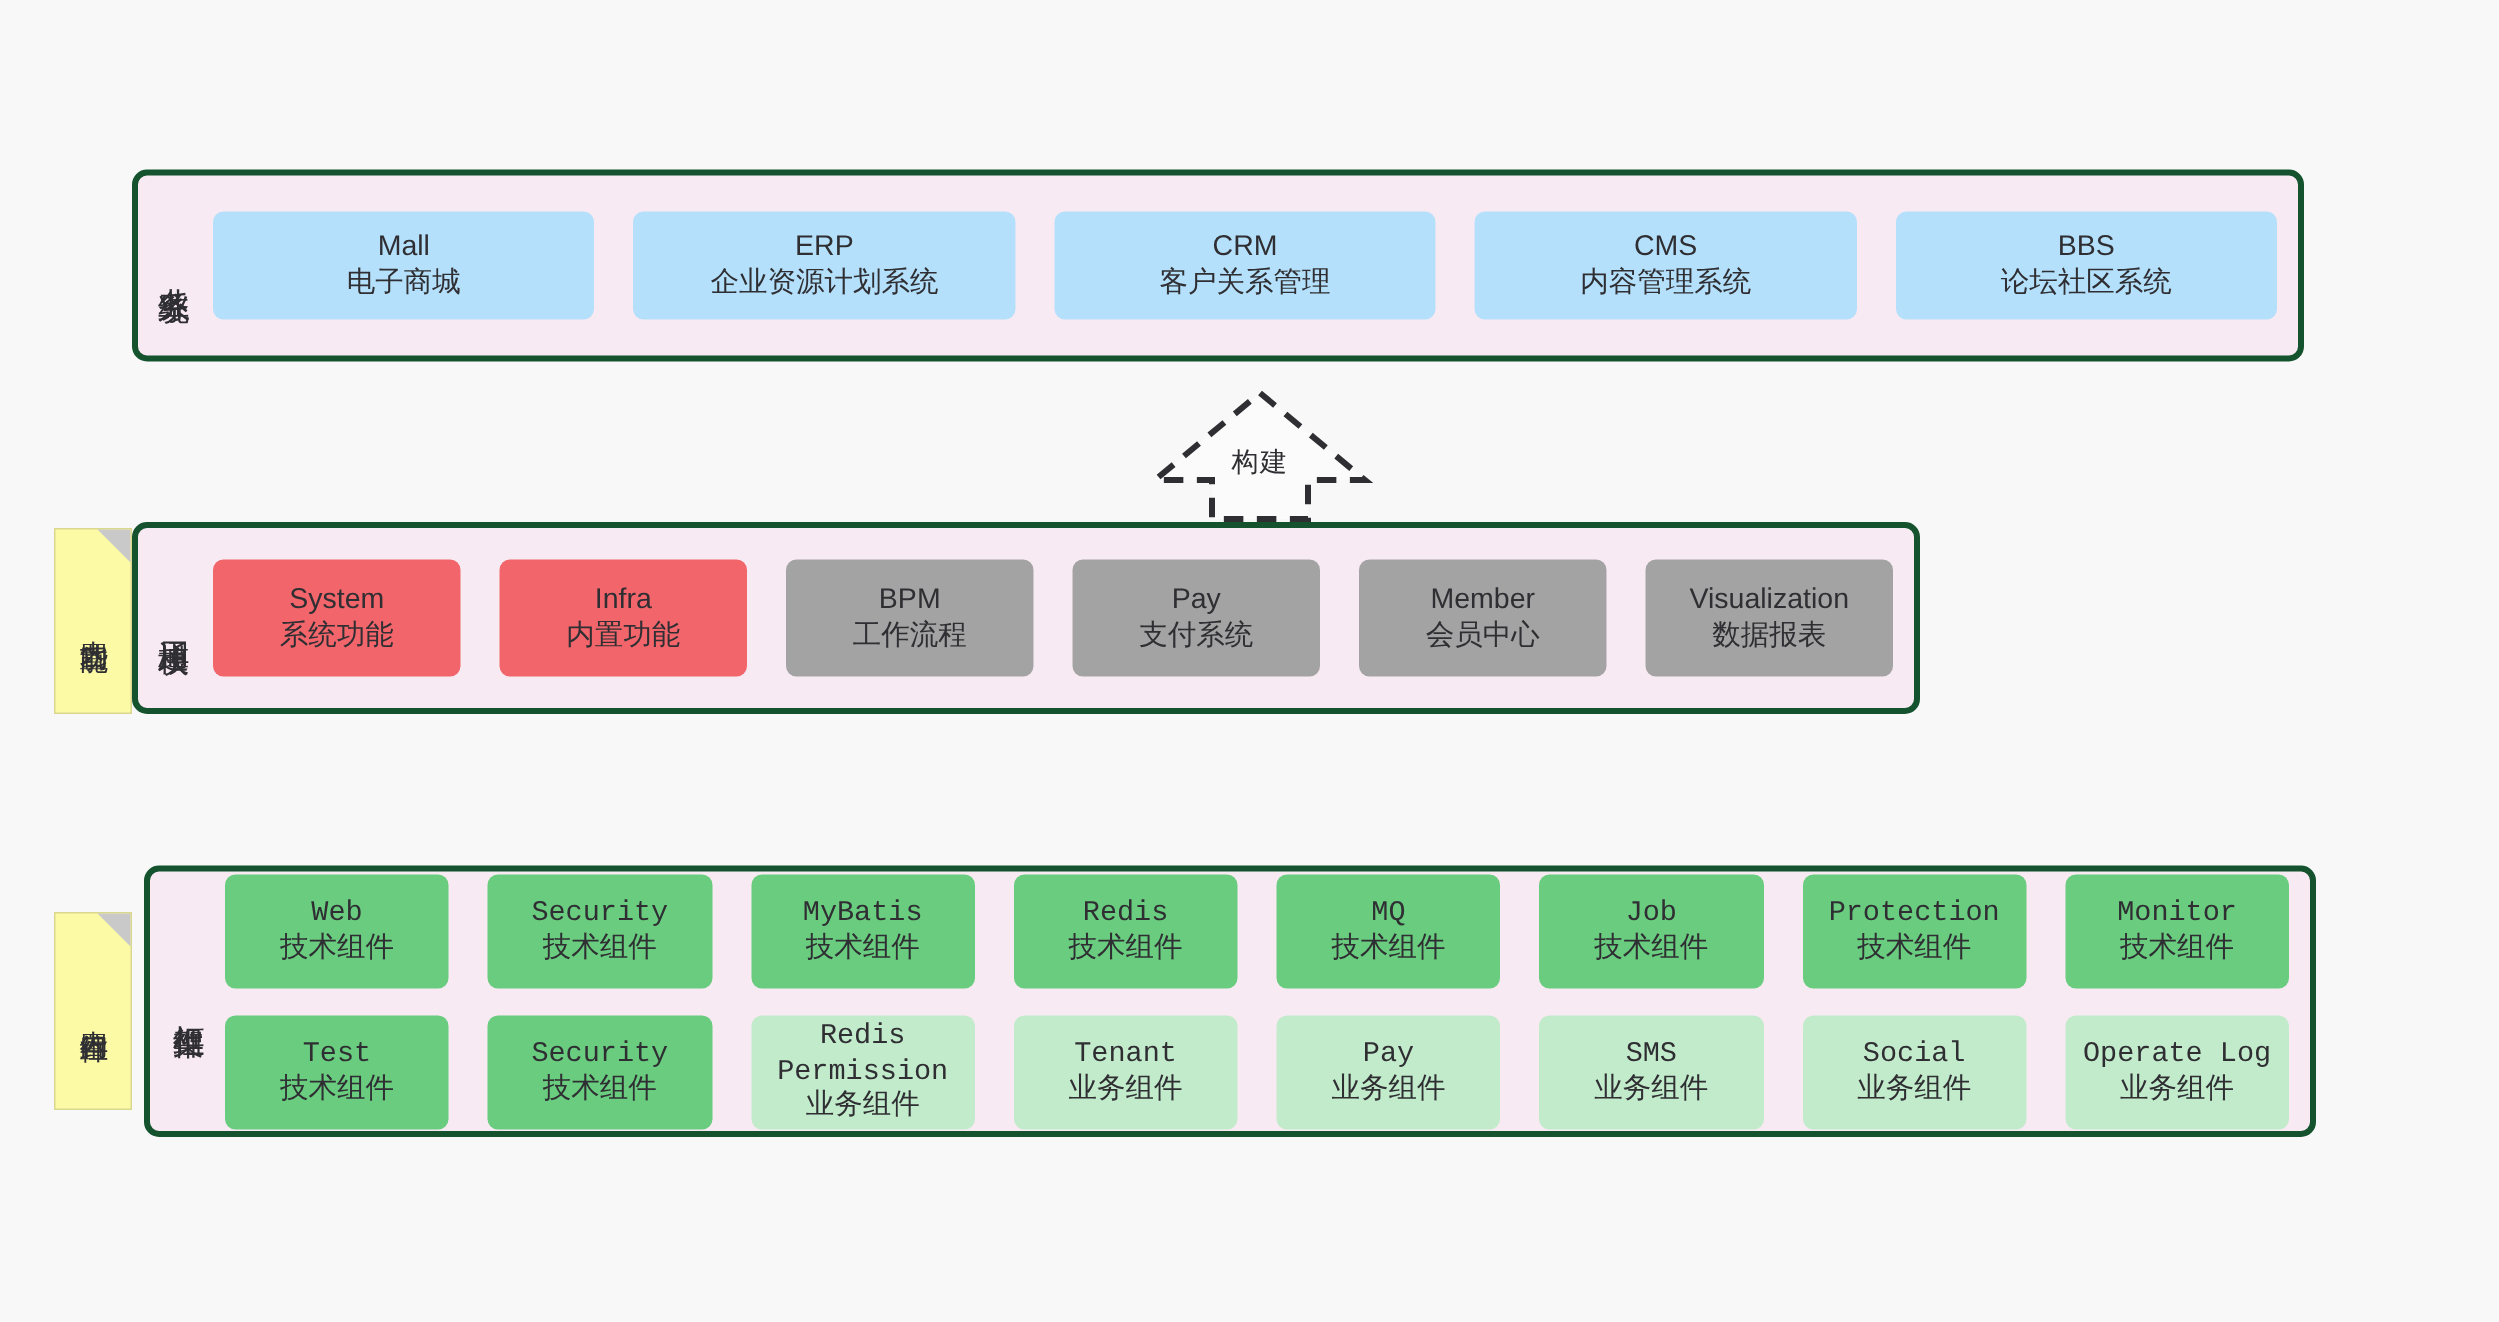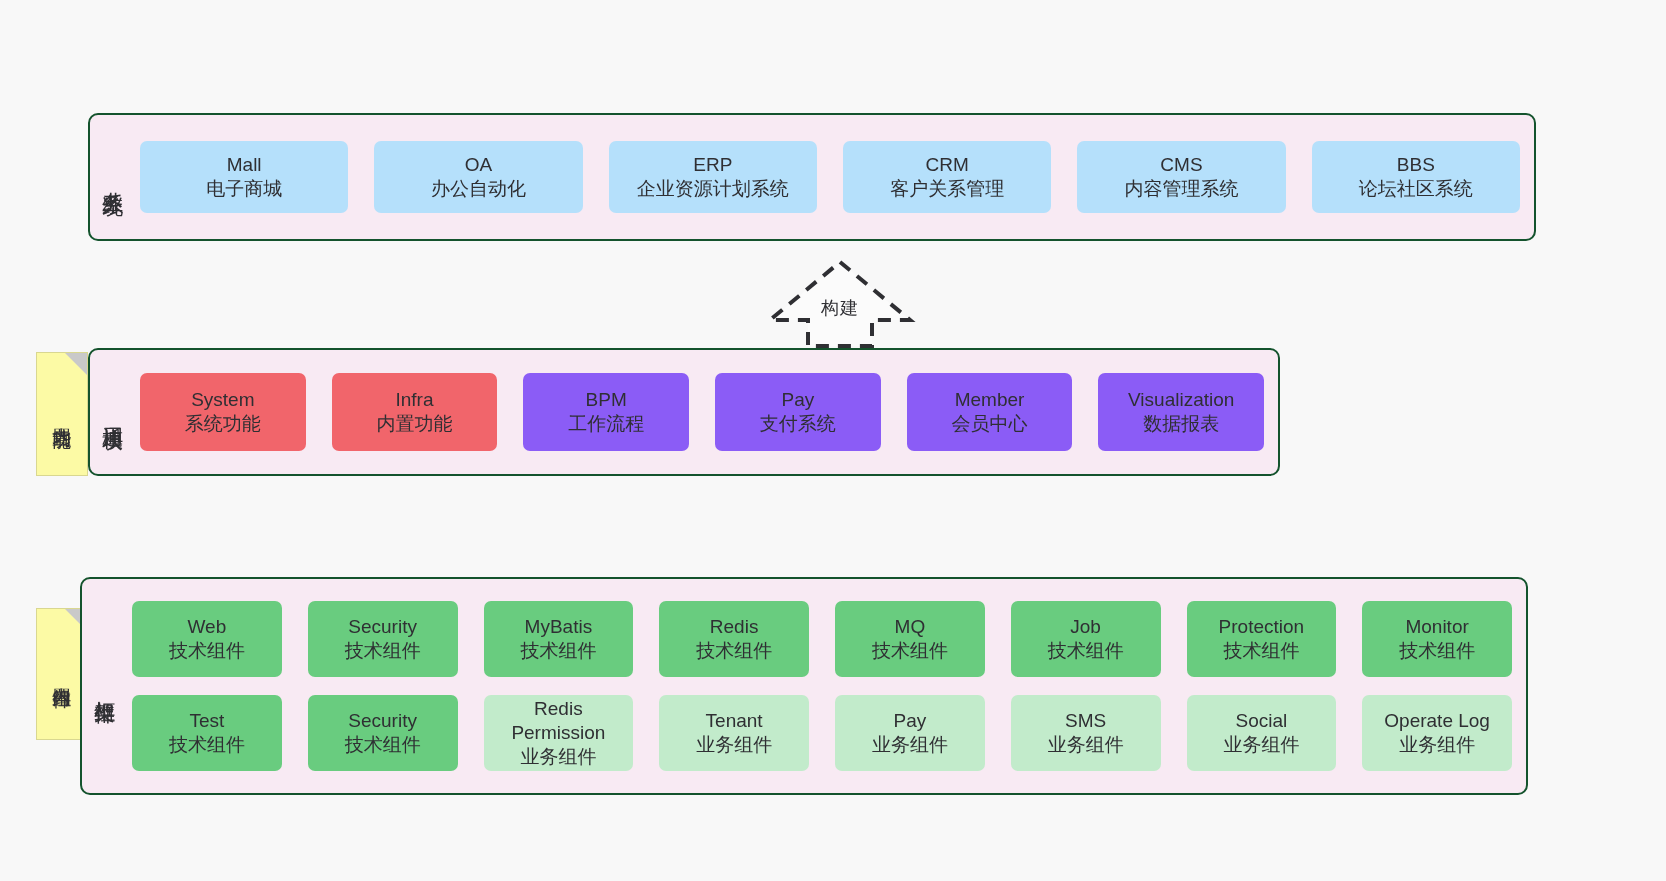--- a/index.html
+++ b/index.html
@@ -18,21 +18,21 @@
 
   #canvas {
     position: absolute;
     inset: 0;
   }
 
   
   .layer {
     position: absolute;
     background: #f8eaf3;
-    border: 2px solid #14532d;
+    border: 4px solid #14532d;
     border-radius: 10px;
     box-sizing: border-box;
     display: flex;
     align-items: stretch;
   }
 
   .layer-title {
     flex: 0 0 auto;
     width: 46px;
     display: flex;
@@ -78,28 +78,28 @@
     box-sizing: border-box;
     padding: 4px 6px;
     min-width: 0;
   }
   .card .t-en { display: block; }
   .card .t-cn { display: block; }
 
   
   .c-blue        { background: #b5e0fb; }
   .c-red         { background: #f1656b; }
-  .c-pink        { background: #8b5cf6; }
+  .c-pink        { background: #a3a3a3; }
   .c-green       { background: #69cc7f; }
   .c-green-light { background: #c2ebcb; }
 
   
   #layer-business { left: 88px;  top: 113px; width: 1448px; height: 128px; }
   #layer-modules  { left: 88px;  top: 348px; width: 1192px; height: 128px; }
-  #layer-framework{ left: 80px;  top: 577px; width: 1448px; height: 218px; }
+  #layer-framework{ left: 96px;  top: 577px; width: 1448px; height: 181px; font-family: Liberation Mono, monospace; }
 
   #layer-business  .row { height: 72px; }
   #layer-modules   .row { height: 78px; }
   #layer-framework .row { height: 76px; }
 
   
   .sticky {
     position: absolute;
     width: 52px;
     background: #fcfaa5;
@@ -158,24 +158,20 @@
 
   <div class="layer" id="layer-business">
     <div class="layer-title">业务系统</div>
     <div class="layer-body">
       <div class="row">
         <div class="card c-blue">
           <span class="t-en">Mall</span>
           <span class="t-cn">电子商城</span>
         </div>
         <div class="card c-blue">
-          <span class="t-en">OA</span>
-          <span class="t-cn">办公自动化</span>
-        </div>
-        <div class="card c-blue">
           <span class="t-en">ERP</span>
           <span class="t-cn">企业资源计划系统</span>
         </div>
         <div class="card c-blue">
           <span class="t-en">CRM</span>
           <span class="t-cn">客户关系管理</span>
         </div>
         <div class="card c-blue">
           <span class="t-en">CMS</span>
           <span class="t-cn">内容管理系统</span>

